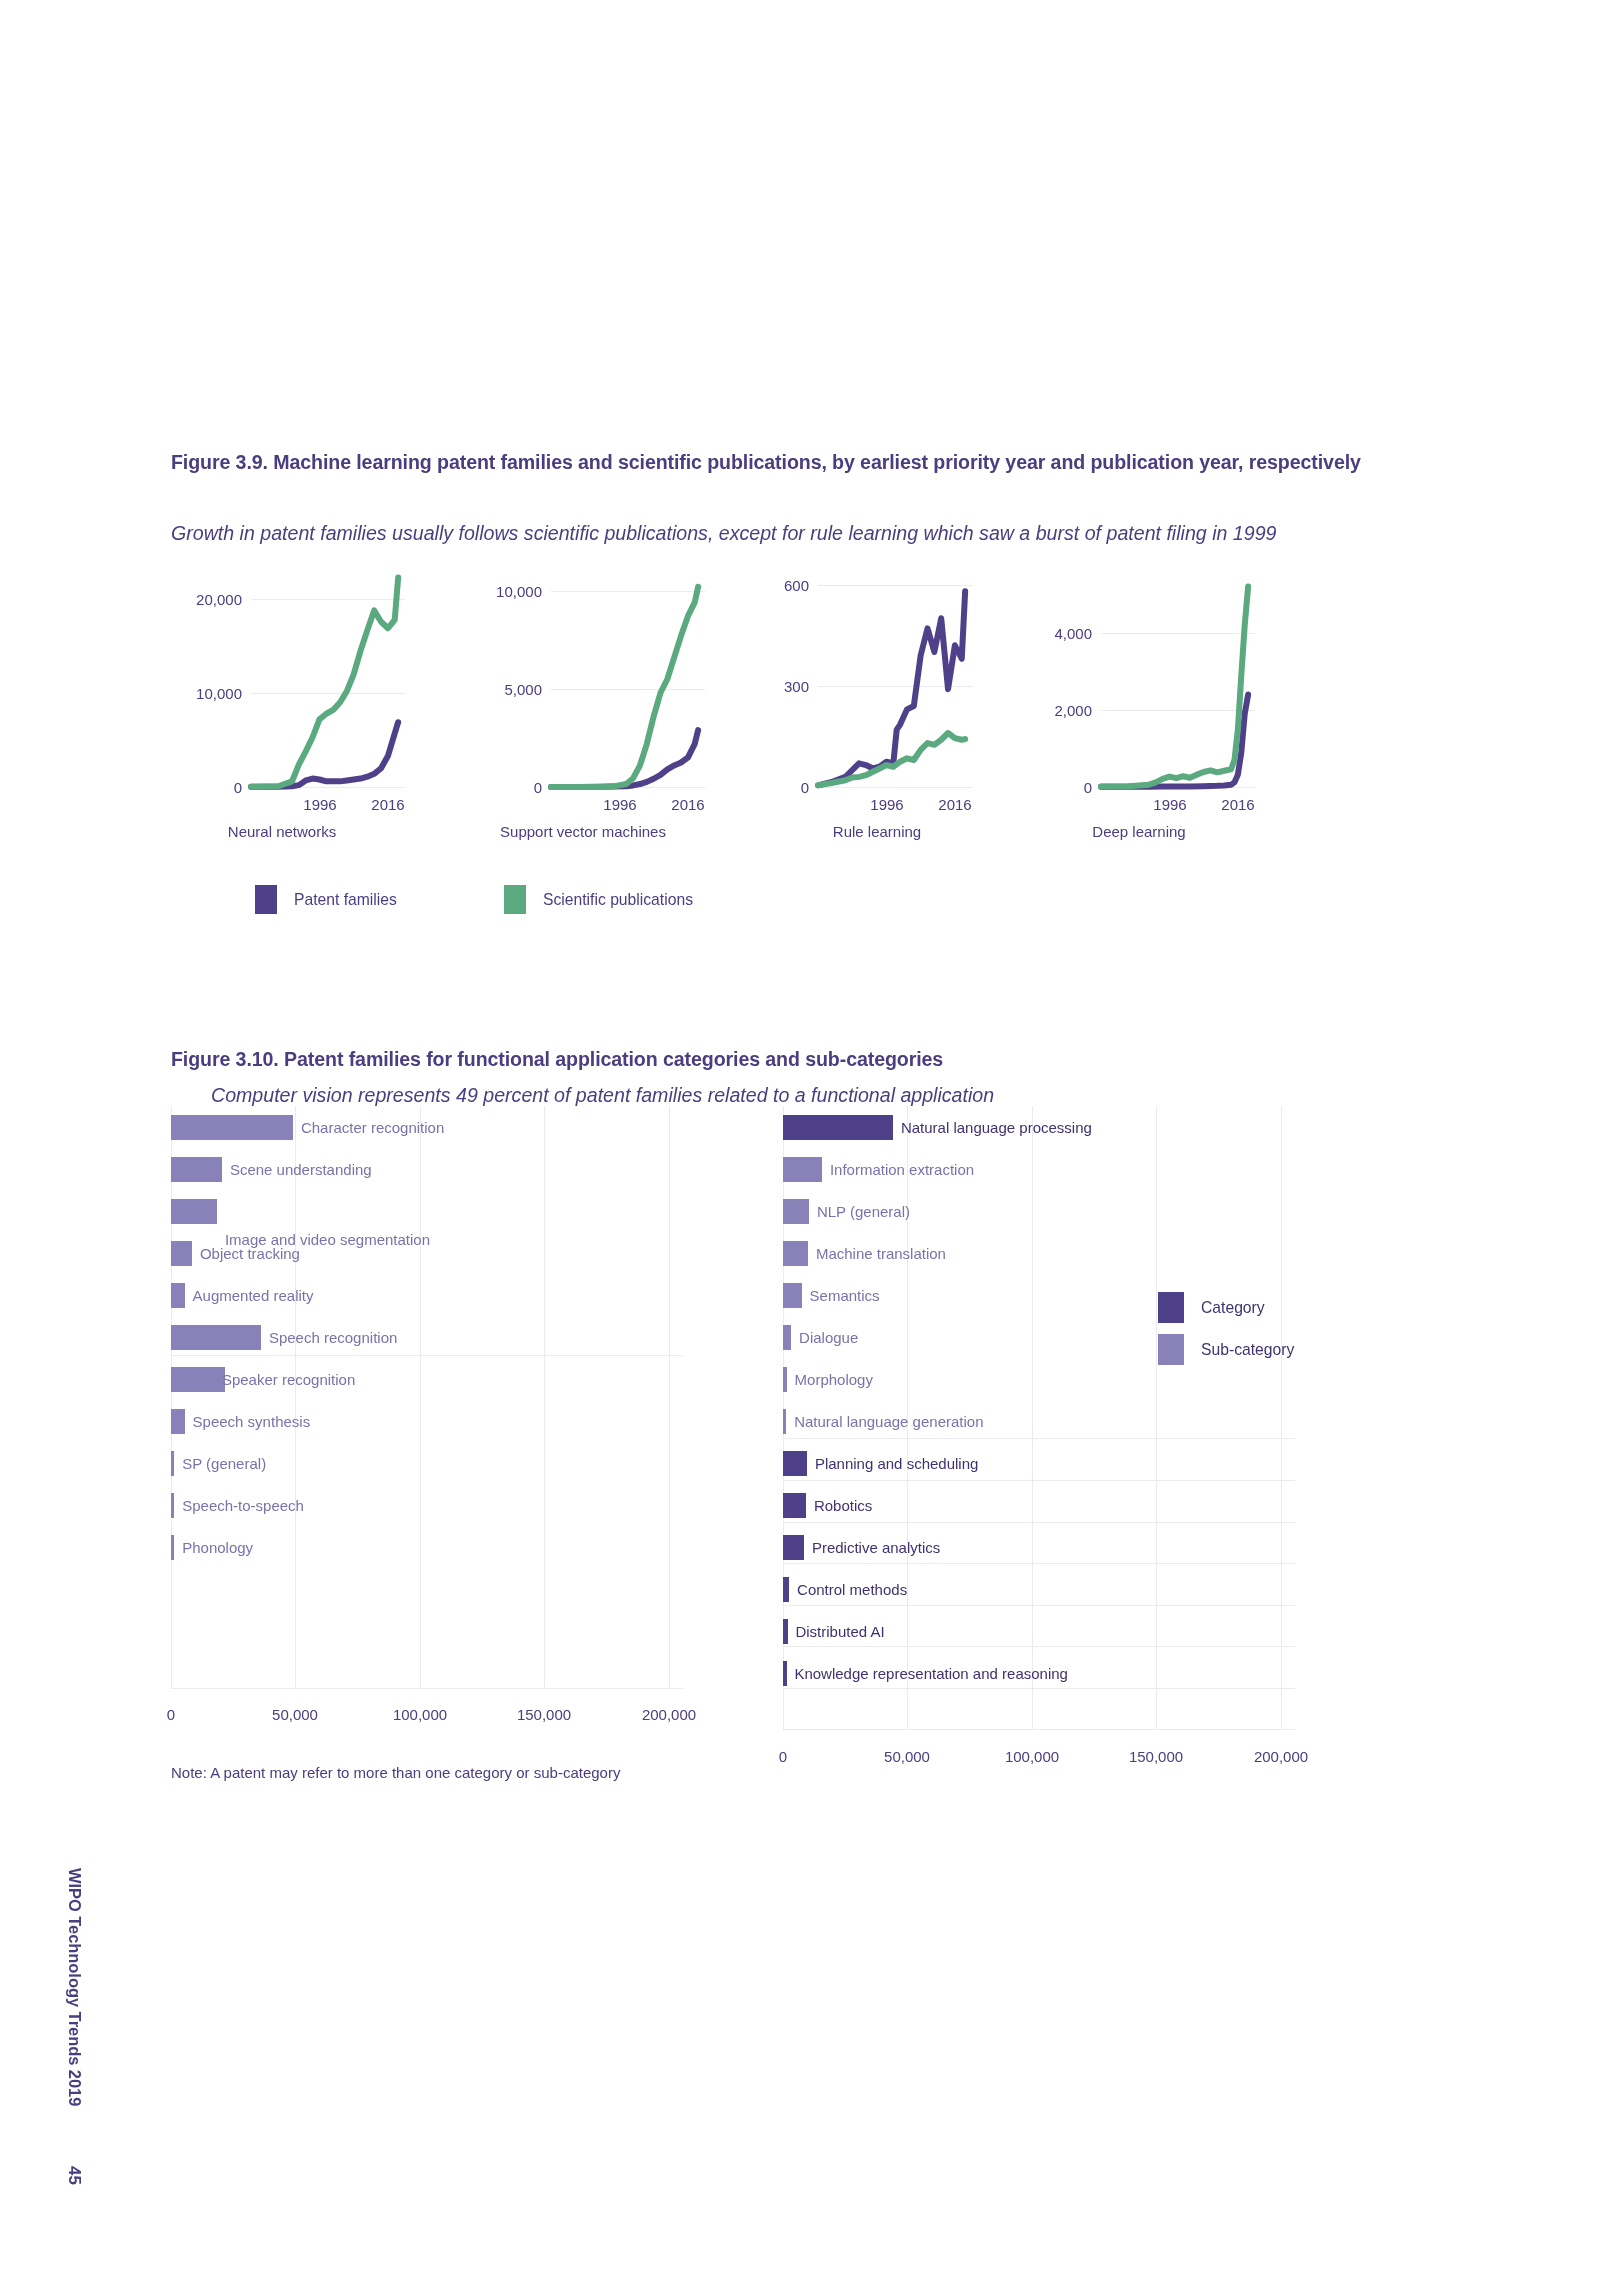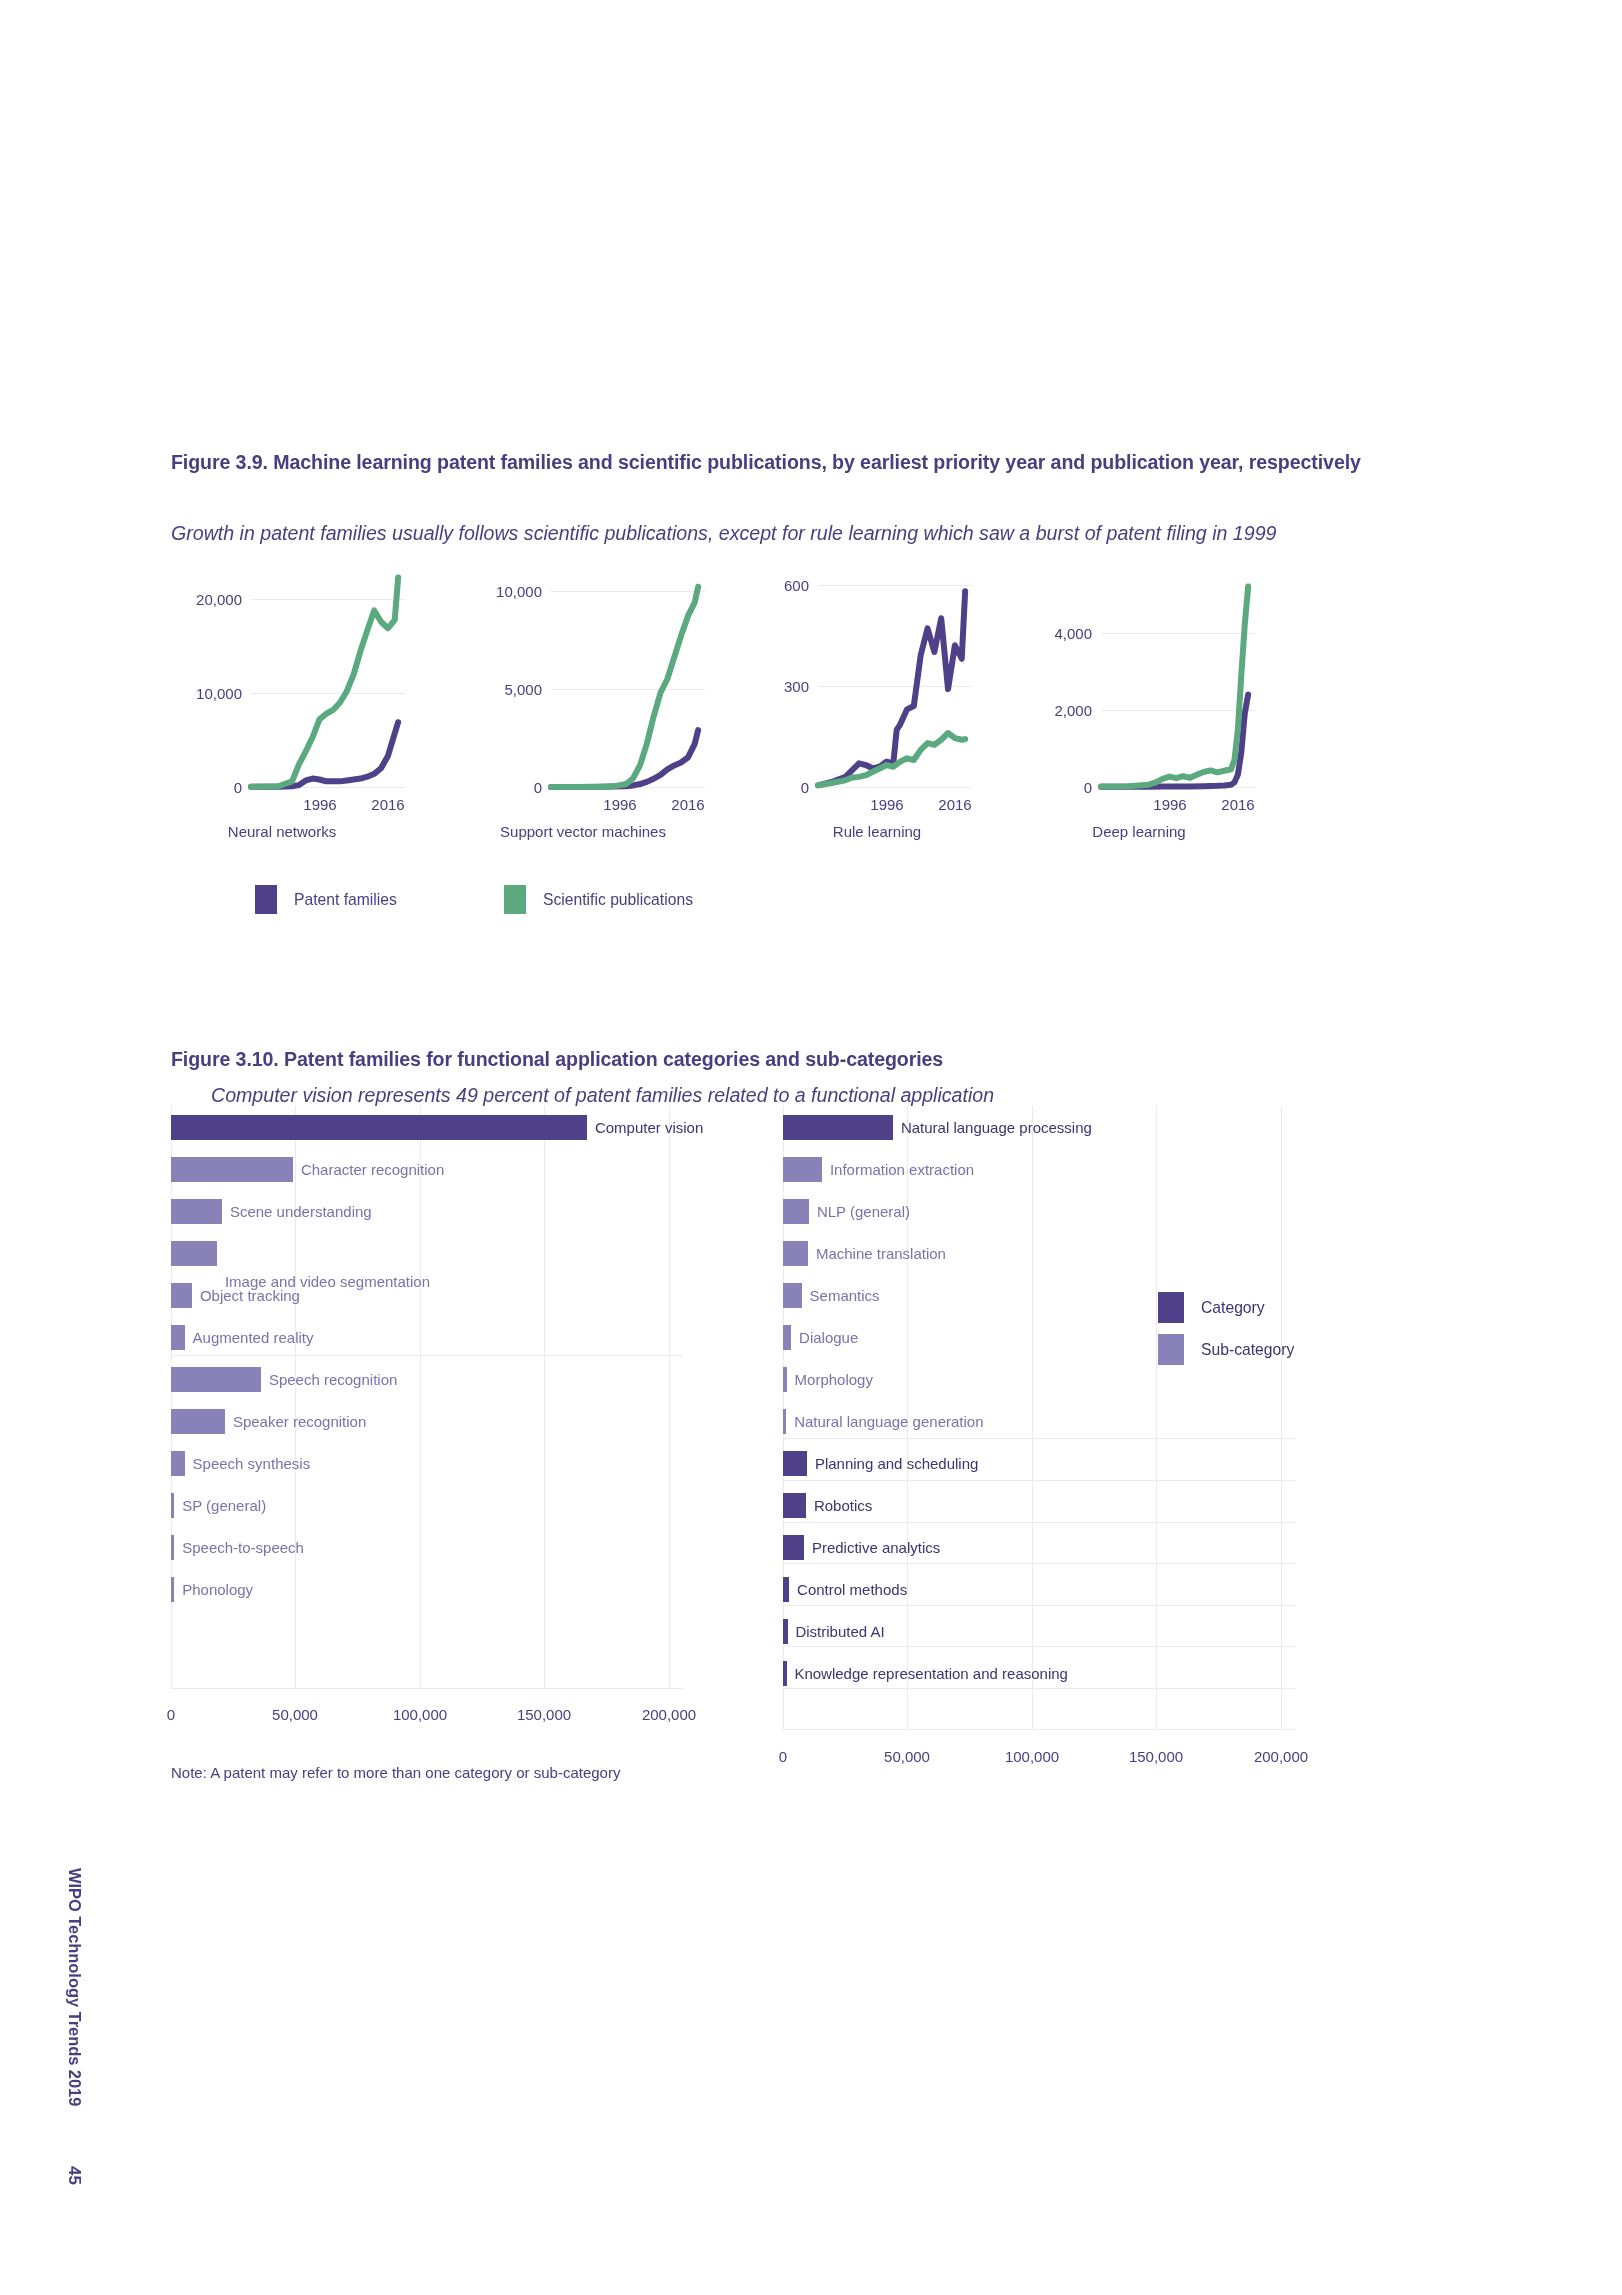--- a/index.html
+++ b/index.html
@@ -168,24 +168,20 @@
 
   <div id="bar-charts">
       <div class="bar-panel" style="left: 171px; width: 523px; height: 641px;">
         <div class="vgrid" style="left: 0px; height: 582px;"></div>
         <div class="vgrid" style="left: 124px; height: 582px;"></div>
         <div class="vgrid" style="left: 249px; height: 582px;"></div>
         <div class="vgrid" style="left: 373px; height: 582px;"></div>
         <div class="vgrid" style="left: 498px; height: 582px;"></div>
         <div class="bar-rows" style="width: 523px;">
           <div class="brow">
-            <div class="bfill" style="width: 416px; background: rgb(79, 65, 137);"></div>
-            <span class="blabel cat" style="left: 416px;">Computer vision</span>
-          </div>
-          <div class="brow">
             <div class="bfill" style="width: 122px; background: rgb(137, 130, 184);"></div>
             <span class="blabel sub" style="left: 122px;">Character recognition</span>
           </div>
           <div class="brow">
             <div class="bfill" style="width: 51px; background: rgb(137, 130, 184);"></div>
             <span class="blabel sub" style="left: 51px;">Scene understanding</span>
           </div>
           <div class="brow">
             <div class="bfill" style="width: 46px; background: rgb(137, 130, 184);"></div>
             <span class="blabel sub" style="left: 46px; margin-top: 28px;">Image and video segmentation</span>
@@ -197,21 +193,21 @@
           <div class="brow">
             <div class="bfill" style="width: 13.7px; background: rgb(137, 130, 184);"></div>
             <span class="blabel sub" style="left: 13.7px;">Augmented reality</span>
           </div>
           <div class="brow">
             <div class="bfill" style="width: 90px; background: rgb(137, 130, 184);"></div>
             <span class="blabel sub" style="left: 90px;">Speech recognition</span>
           </div>
           <div class="brow">
             <div class="bfill" style="width: 54px; background: rgb(137, 130, 184);"></div>
-            <span class="blabel sub" style="left: 54px;">Speaker recognition</span>
+            <span class="blabel sub" style="left: 43px;">Speaker recognition</span>
           </div>
           <div class="brow">
             <div class="bfill" style="width: 13.7px; background: rgb(137, 130, 184);"></div>
             <span class="blabel sub" style="left: 13.7px;">Speech synthesis</span>
           </div>
           <div class="brow">
             <div class="bfill" style="width: 3.3px; background: rgb(137, 130, 184);"></div>
             <span class="blabel sub" style="left: 3.3px;">SP (general)</span>
           </div>
           <div class="brow">

